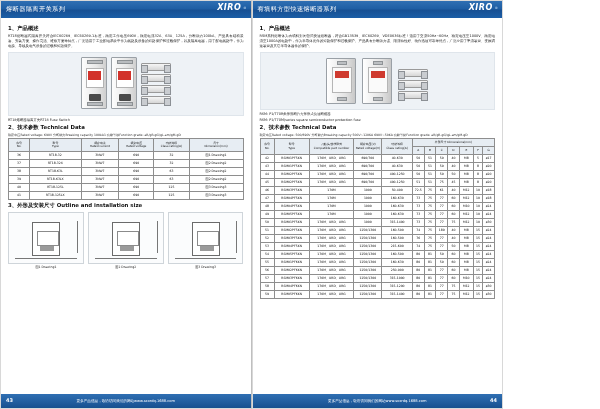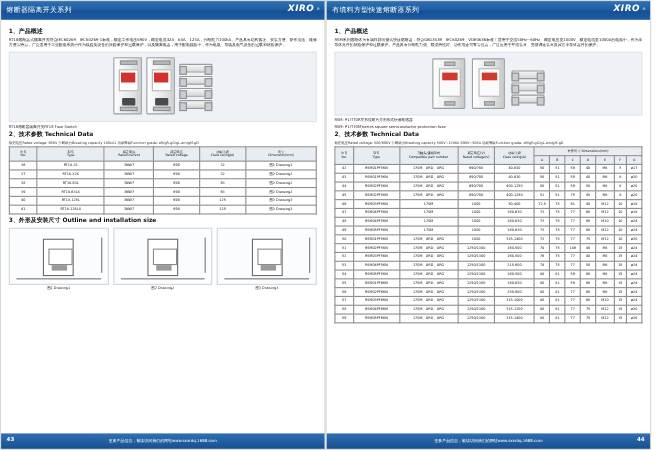--- a/index.html
+++ b/index.html
@@ -3,21 +3,21 @@
 <meta charset="utf-8">
 <style>
   * { box-sizing: border-box; }
   html, body {
     margin: 0; padding: 0;
     width: 600px; height: 409px;
     font-family: "DejaVu Sans", "Liberation Sans", sans-serif;
     background: #ffffff;
     overflow: hidden;
   }
-  .spread { display: flex; width: 592px; height: 409px; }
+  .spread { display: flex; width: 503px; height: 409px; }
   .page {
     width: 300px; height: 409px;
     position: relative;
     background: #ffffff;
     border: 1px solid #d8d8d8;
     display: flex; flex-direction: column;
   }
   .page.left { border-right: 1px solid #bfbfbf; }
 
   

